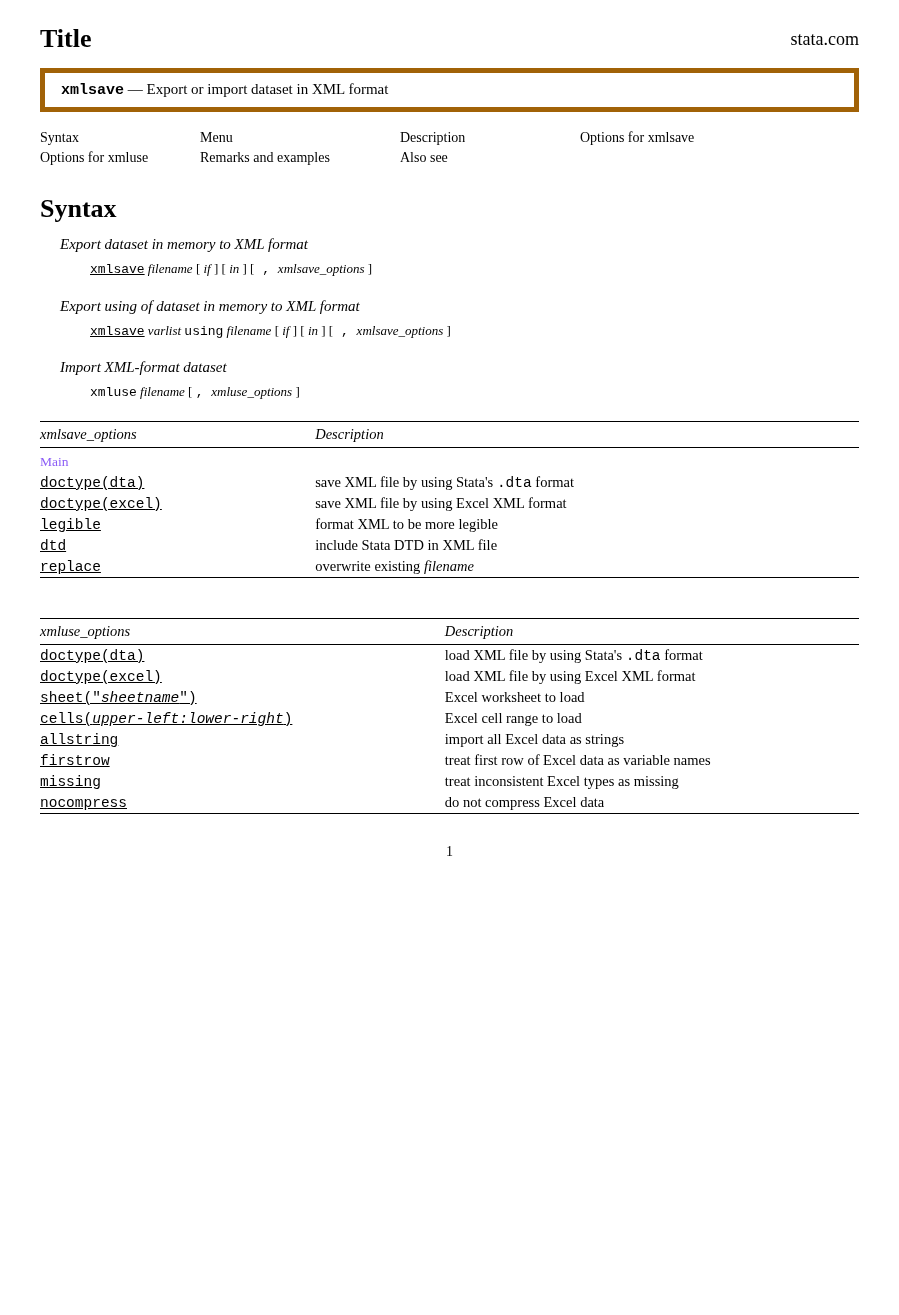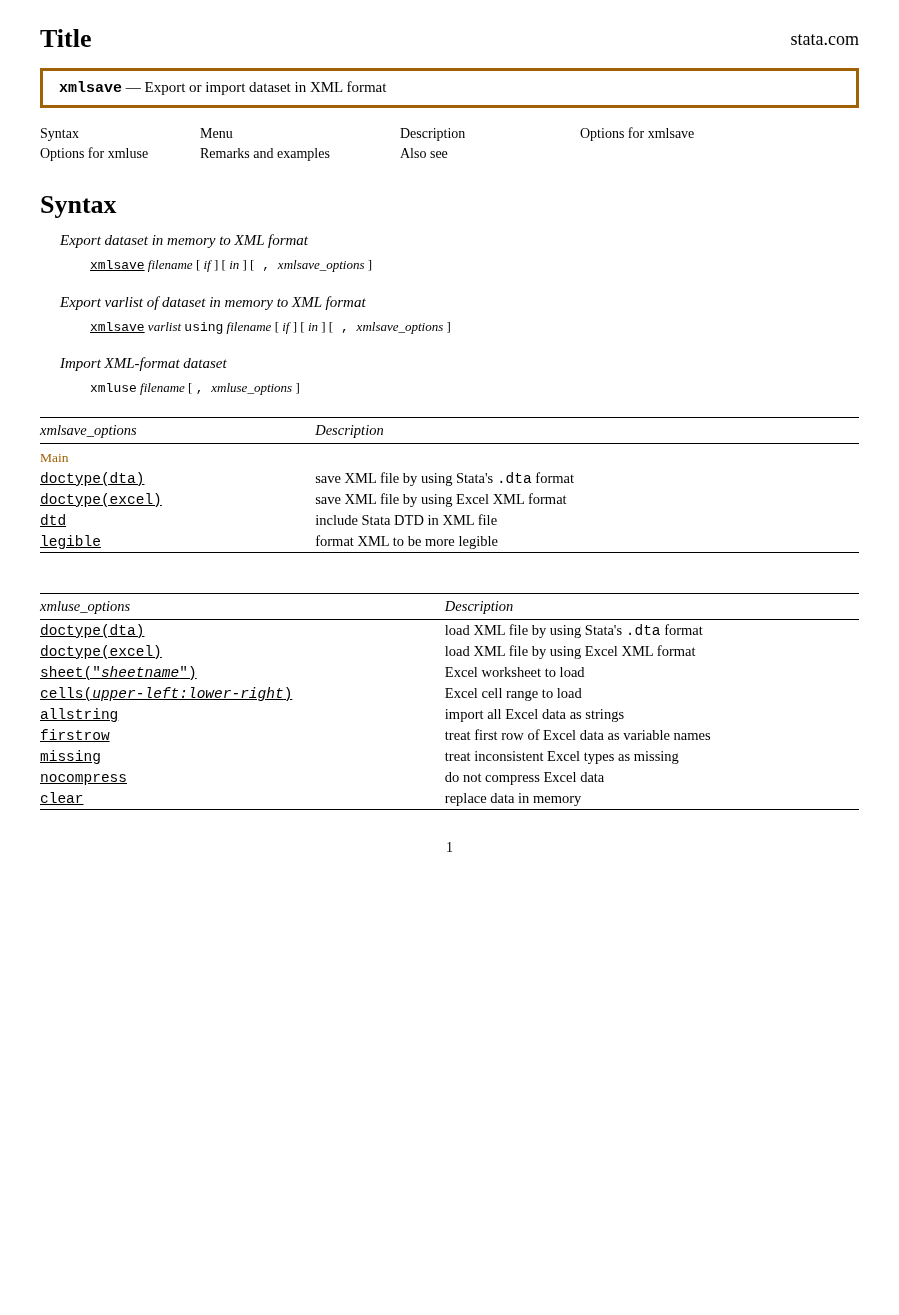--- a/index.html
+++ b/index.html
@@ -24,21 +24,21 @@
       font-size: 26px;
       font-weight: bold;
     }
     .stata-com {
       font-size: 18px;
       font-weight: normal;
     }
 
     
     .title-box {
-      border: 3px solid #a16207;
+      border: 5px solid #a16207;
       padding: 8px 16px;
       margin-bottom: 18px;
       font-size: 15px;
     }
     .title-box .cmd-name {
       font-weight: bold;
       font-family: "Courier New", Courier, monospace;
     }
 
     
@@ -104,21 +104,21 @@
       text-align: left;
       padding: 4px 8px 4px 0;
     }
     .options-table th.desc-col {
       padding-left: 20px;
     }
     .options-table .section-row td {
       padding-top: 6px;
       padding-bottom: 2px;
       font-size: 13.5px;
-      color: #a16207;
+      color: #8b5cf6;
       margin-top: 42px;
     }
     .options-table td {
       padding: 2px 8px 2px 0;
       vertical-align: top;
     }
     .options-table td.desc-col {
       padding-left: 20px;
     }
     .options-table .mono {
@@ -177,21 +177,21 @@
     <div class="syntax-line">
       <span class="mono">xmlsave</span>
       <span class="italic"> filename </span>
       <span>[ </span><span class="italic">if</span><span> ]</span>
       <span> [ </span><span class="italic">in</span><span> ]</span>
       <span> [<span class="mono-plain"> , </span><span class="italic">xmlsave_options</span> ]</span>
     </div>
   </div>
 
   <div class="syntax-group">
-    <div class="syntax-label"><em>Export varlist of dataset in memory to XML format</em></div>
+    <div class="syntax-label"><em>Export using of dataset in memory to XML format</em></div>
     <div class="syntax-line">
       <span class="mono">xmlsave</span>
       <span class="italic"> varlist </span>
       <span class="mono-plain">using</span>
       <span class="italic"> filename </span>
       <span>[ </span><span class="italic">if</span><span> ]</span>
       <span> [ </span><span class="italic">in</span><span> ]</span>
       <span> [<span class="mono-plain"> , </span><span class="italic">xmlsave_options</span> ]</span>
     </div>
   </div>
@@ -220,26 +220,30 @@
     </tr>
     <tr>
       <td><span class="mono">doctype(dta)</span></td>
       <td class="desc-col">save XML file by using Stata's <span class="mono-plain">.dta</span> format</td>
     </tr>
     <tr>
       <td><span class="mono">doctype(excel)</span></td>
       <td class="desc-col">save XML file by using Excel XML format</td>
     </tr>
     <tr>
+      <td><span class="mono">legible</span></td>
+      <td class="desc-col">format XML to be more legible</td>
+    </tr>
+    <tr>
       <td><span class="mono">dtd</span></td>
       <td class="desc-col">include Stata DTD in XML file</td>
     </tr>
     <tr>
-      <td><span class="mono">legible</span></td>
-      <td class="desc-col">format XML to be more legible</td>
+      <td><span class="mono">replace</span></td>
+      <td class="desc-col">overwrite existing <span class="italic">filename</span></td>
     </tr>
   </tbody>
 </table>
 
 <div class="table-spacer"></div>
 
 <table class="options-table">
   <thead>
     <tr>
       <th>xmluse_options</th>
@@ -272,20 +276,16 @@
       <td class="desc-col">treat first row of Excel data as variable names</td>
     </tr>
     <tr>
       <td><span class="mono">missing</span></td>
       <td class="desc-col">treat inconsistent Excel types as missing</td>
     </tr>
     <tr>
       <td><span class="mono">nocompress</span></td>
       <td class="desc-col">do not compress Excel data</td>
     </tr>
-    <tr>
-      <td><span class="mono">clear</span></td>
-      <td class="desc-col">replace data in memory</td>
-    </tr>
   </tbody>
 </table>
 
 <div class="page-number">1</div>
 
 </body></html>

